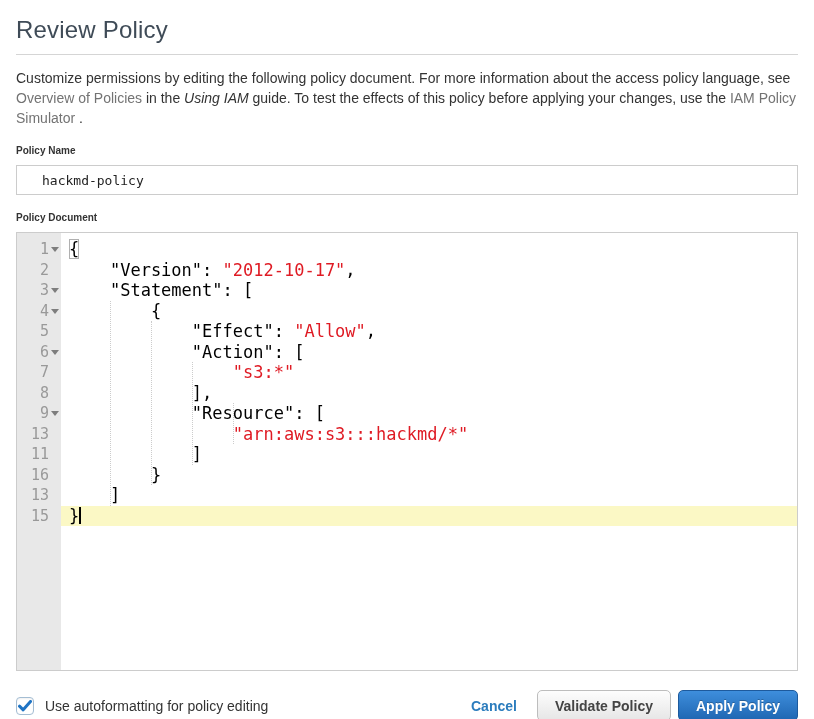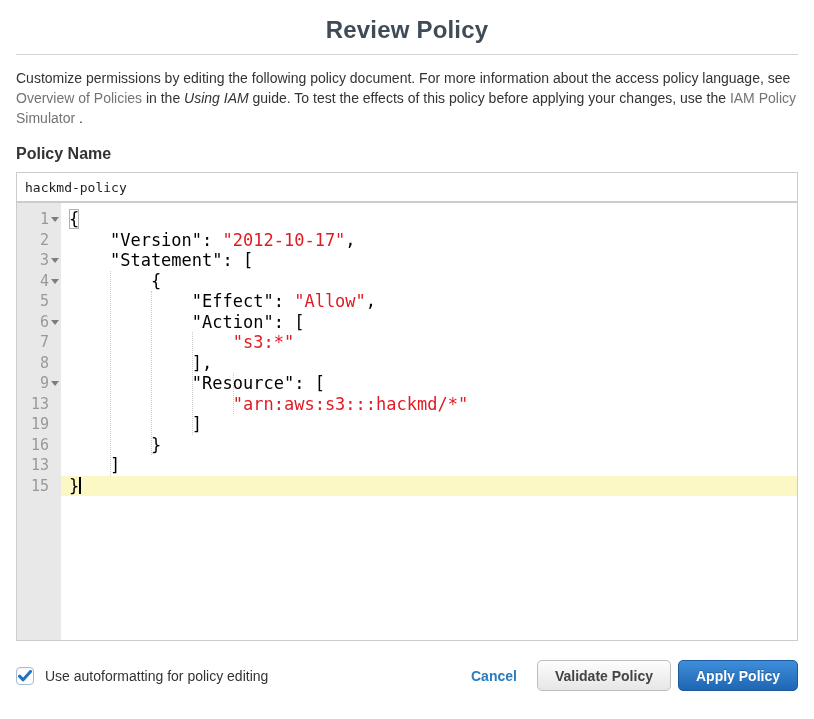--- a/index.html
+++ b/index.html
@@ -7,55 +7,54 @@
   body {
     font-family: "Liberation Sans", sans-serif;
     color: #333;
     -webkit-font-smoothing: antialiased;
   }
   .page { padding: 14px 16px 0 16px; }
 
   
   h1.page-title {
     font-size: 24px;
-    font-weight: 700;
+    font-weight: 400;
     color: #3f4b57;
     letter-spacing: 0.2px;
     margin: 2px 0 10px 0;
-    text-align: center;
   }
   .title-rule { border: none; border-top: 1px solid #d5d5d5; height: 0; }
 
   
   p.intro {
     margin-top: 13px;
     font-size: 14px;
     line-height: 20px;
     color: #333;
     max-width: 782px;
   }
   a.text-link { color: #737373; text-decoration: none; cursor: pointer; }
   em.guide-name { }
 
   
   .field-label {
-    font-size: 16px;
+    font-size: 10px;
     font-weight: bold;
     color: #333;
     margin-top: 17px;
     margin-bottom: 9px;
   }
 
   
   .policy-name-input {
     width: 782px;
     height: 30px;
     border: 1px solid #ccc;
     background: #fff;
-    padding: 0 8px;
+    padding: 0 25px;
     font-family: "DejaVu Sans Mono", monospace;
     font-size: 13px;
     color: #222;
     outline: none;
   }
 
   
   .editor {
     width: 782px;
     height: 439px;
@@ -189,33 +188,34 @@
 <div class="page">
 
   <h1 class="page-title">Review Policy</h1>
   <hr class="title-rule">
 
   <p class="intro"><span>Customize permissions by editing the following policy document. For more information about the access policy language, see </span><a href="#" class="text-link">Overview of Policies</a><span> in the </span><em class="guide-name">Using IAM</em><span> guide. To test the effects of this policy before applying your changes, use the </span><a href="#" class="text-link">IAM Policy Simulator</a><span> .</span></p>
 
   <div class="field-label">Policy Name</div>
   <input type="text" class="policy-name-input" value="hackmd-policy" style="">
 
+  <div class="field-label">Policy Document</div>
   <div class="editor">
     <div class="gutter" id="gutter">
         <div class="gutter-cell"><span>1</span><span class="fold-arrow"></span></div>
         <div class="gutter-cell"><span>2</span></div>
         <div class="gutter-cell"><span>3</span><span class="fold-arrow"></span></div>
         <div class="gutter-cell"><span>4</span><span class="fold-arrow"></span></div>
         <div class="gutter-cell"><span>5</span></div>
         <div class="gutter-cell"><span>6</span><span class="fold-arrow"></span></div>
         <div class="gutter-cell"><span>7</span></div>
         <div class="gutter-cell"><span>8</span></div>
         <div class="gutter-cell"><span>9</span><span class="fold-arrow"></span></div>
         <div class="gutter-cell"><span>13</span></div>
-        <div class="gutter-cell"><span>19</span></div>
+        <div class="gutter-cell"><span>11</span></div>
         <div class="gutter-cell"><span>16</span></div>
         <div class="gutter-cell"><span>13</span></div>
         <div class="gutter-cell"><span>15</span></div>
       </div>
     <div class="code" id="code"><div class="code-line"><span class="seg-brace-match">{</span></div><div class="code-line"><span class="seg-plain">    "Version": </span><span class="seg-string">"2012-10-17"</span><span class="seg-plain">,</span></div><div class="code-line"><span class="seg-plain">    "Statement": [</span></div><div class="code-line"><span class="seg-plain">        {</span></div><div class="code-line"><span class="seg-plain">            "Effect": </span><span class="seg-string">"Allow"</span><span class="seg-plain">,</span></div><div class="code-line"><span class="seg-plain">            "Action": [</span></div><div class="code-line"><span class="seg-plain">                </span><span class="seg-string">"s3:*"</span></div><div class="code-line"><span class="seg-plain">            ],</span></div><div class="code-line"><span class="seg-plain">            "Resource": [</span></div><div class="code-line"><span class="seg-plain">                </span><span class="seg-string">"arn:aws:s3:::hackmd/*"</span></div><div class="code-line"><span class="seg-plain">            ]</span></div><div class="code-line"><span class="seg-plain">        }</span></div><div class="code-line"><span class="seg-plain">    ]</span></div><div class="code-line active"><span class="seg-plain">}</span><span class="text-cursor"></span></div><div class="indent-guide" style="left: 48.92px; top: 67.5px; height: 205px;"></div><div class="indent-guide" style="left: 89.84px; top: 88px; height: 164px;"></div><div class="indent-guide" style="left: 130.76px; top: 129px; height: 102.5px;"></div><div class="indent-guide" style="left: 171.68px; top: 170px; height: 41px;"></div></div>
   </div>
 
   <div class="footer">
     <label class="autoformat">
       <span class="checkbox">

